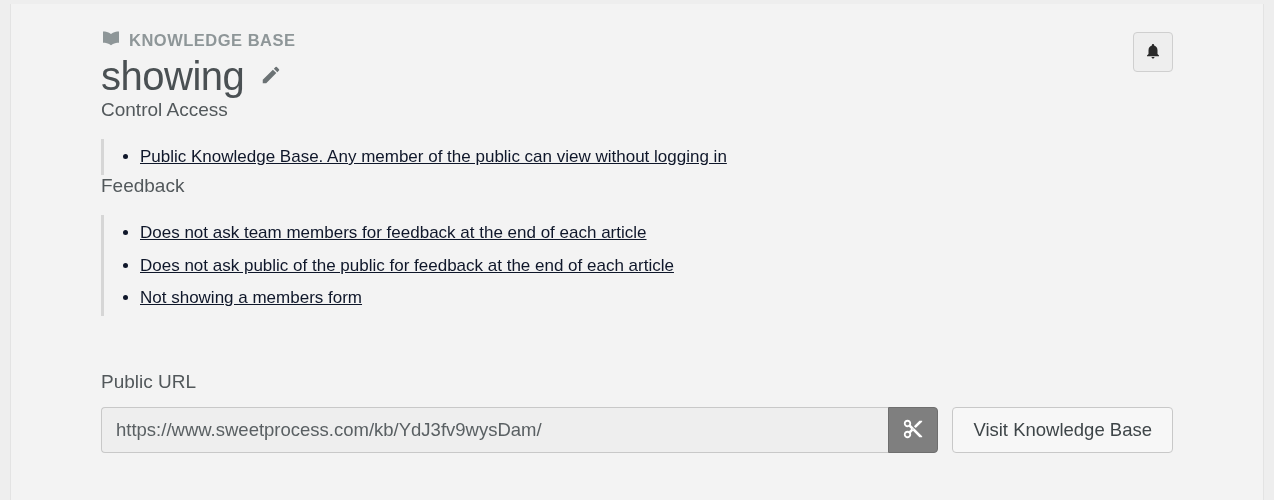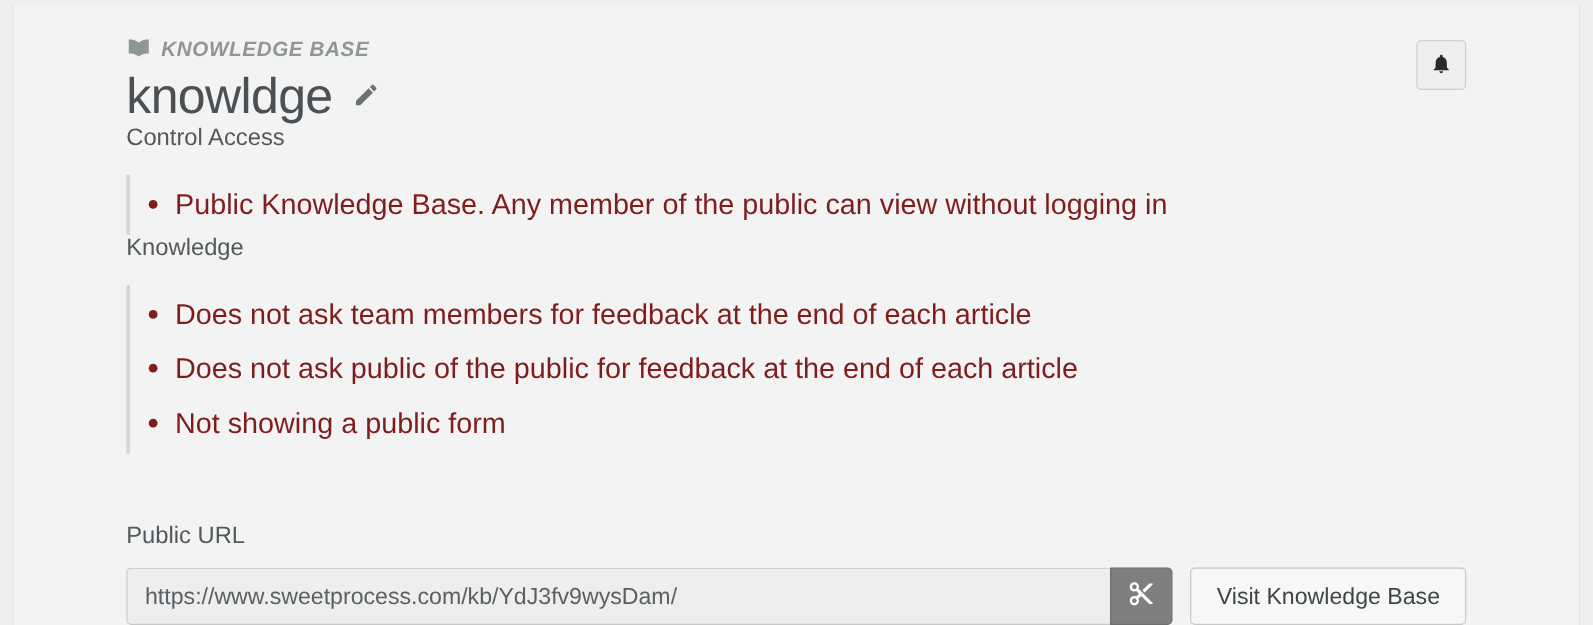--- a/index.html
+++ b/index.html
@@ -24,21 +24,20 @@
   }
   .breadcrumb {
     display: flex;
     align-items: center;
     gap: 8px;
     color: #8e9698;
     text-transform: uppercase;
     letter-spacing: 0.5px;
     font-weight: 700;
     font-size: 16.5px;
-    font-style: italic;
   }
   .breadcrumb svg { fill: #8e9698; }
   .title-row {
     display: flex;
     align-items: center;
     gap: 12px;
     margin-top: 4px;
   }
   .title {
     font-size: 40px;
@@ -77,23 +76,24 @@
   .info-block {
     border-left: 3px solid #d6d6d6;
     margin-top: 18px;
     padding: 2px 0 2px 8px;
   }
   .info-block ul {
     list-style: disc;
     padding-left: 28px;
   }
   .info-block li {
-    font-size: 23px;
-    color: #7f1d1d;
+    font-size: 17px;
+    color: #0f172a;
     line-height: 1.9;
+    text-decoration: underline;
   }
   .url-row {
     display: flex;
     align-items: stretch;
     margin-top: 14px;
     gap: 14px;
   }
   .url-group {
     display: flex;
     flex: 1;
@@ -148,43 +148,43 @@
     <div class="breadcrumb">
       <span>
         <svg width="20" height="16" viewBox="0 0 24 20">
             <path d="M2 2c3 0 7 .5 10 3 3-2.5 7-3 10-3v14c-3 0-7 .5-10 3-3-2.5-7-3-10-3V2z"></path>
           </svg>
       </span>
       <span>KNOWLEDGE BASE</span>
     </div>
 
     <div class="title-row">
-      <h1 class="title">knowldge</h1>
+      <h1 class="title">showing</h1>
       <button class="edit-btn">
         <span>
           <svg viewBox="0 0 24 24">
               <path d="M3 17.25V21h3.75l11.06-11.06-3.75-3.75L3 17.25zM20.71 7.04a1 1 0 0 0 0-1.41l-2.34-2.34a1 1 0 0 0-1.41 0L15.13 5.12l3.75 3.75 1.83-1.83z"></path>
             </svg>
         </span>
       </button>
     </div>
 
     <div class="section-title">Control Access</div>
     <div class="info-block">
       <ul>
         <li>Public Knowledge Base. Any member of the public can view without logging in</li>
       </ul>
     </div>
 
-    <div class="section-title">Knowledge</div>
+    <div class="section-title">Feedback</div>
     <div class="info-block">
       <ul>
         <li>Does not ask team members for feedback at the end of each article</li>
         <li>Does not ask public of the public for feedback at the end of each article</li>
-        <li>Not showing a public form</li>
+        <li>Not showing a members form</li>
       </ul>
     </div>
 
     <div class="section-title" style="margin-top:55px">Public URL</div>
     <div class="url-row">
       <div class="url-group">
         <input class="url-input" type="text" readonly="" value="https://www.sweetprocess.com/kb/YdJ3fv9wysDam/" style="">
         <button class="copy-btn">
           <span>
             <svg viewBox="0 0 24 24">

